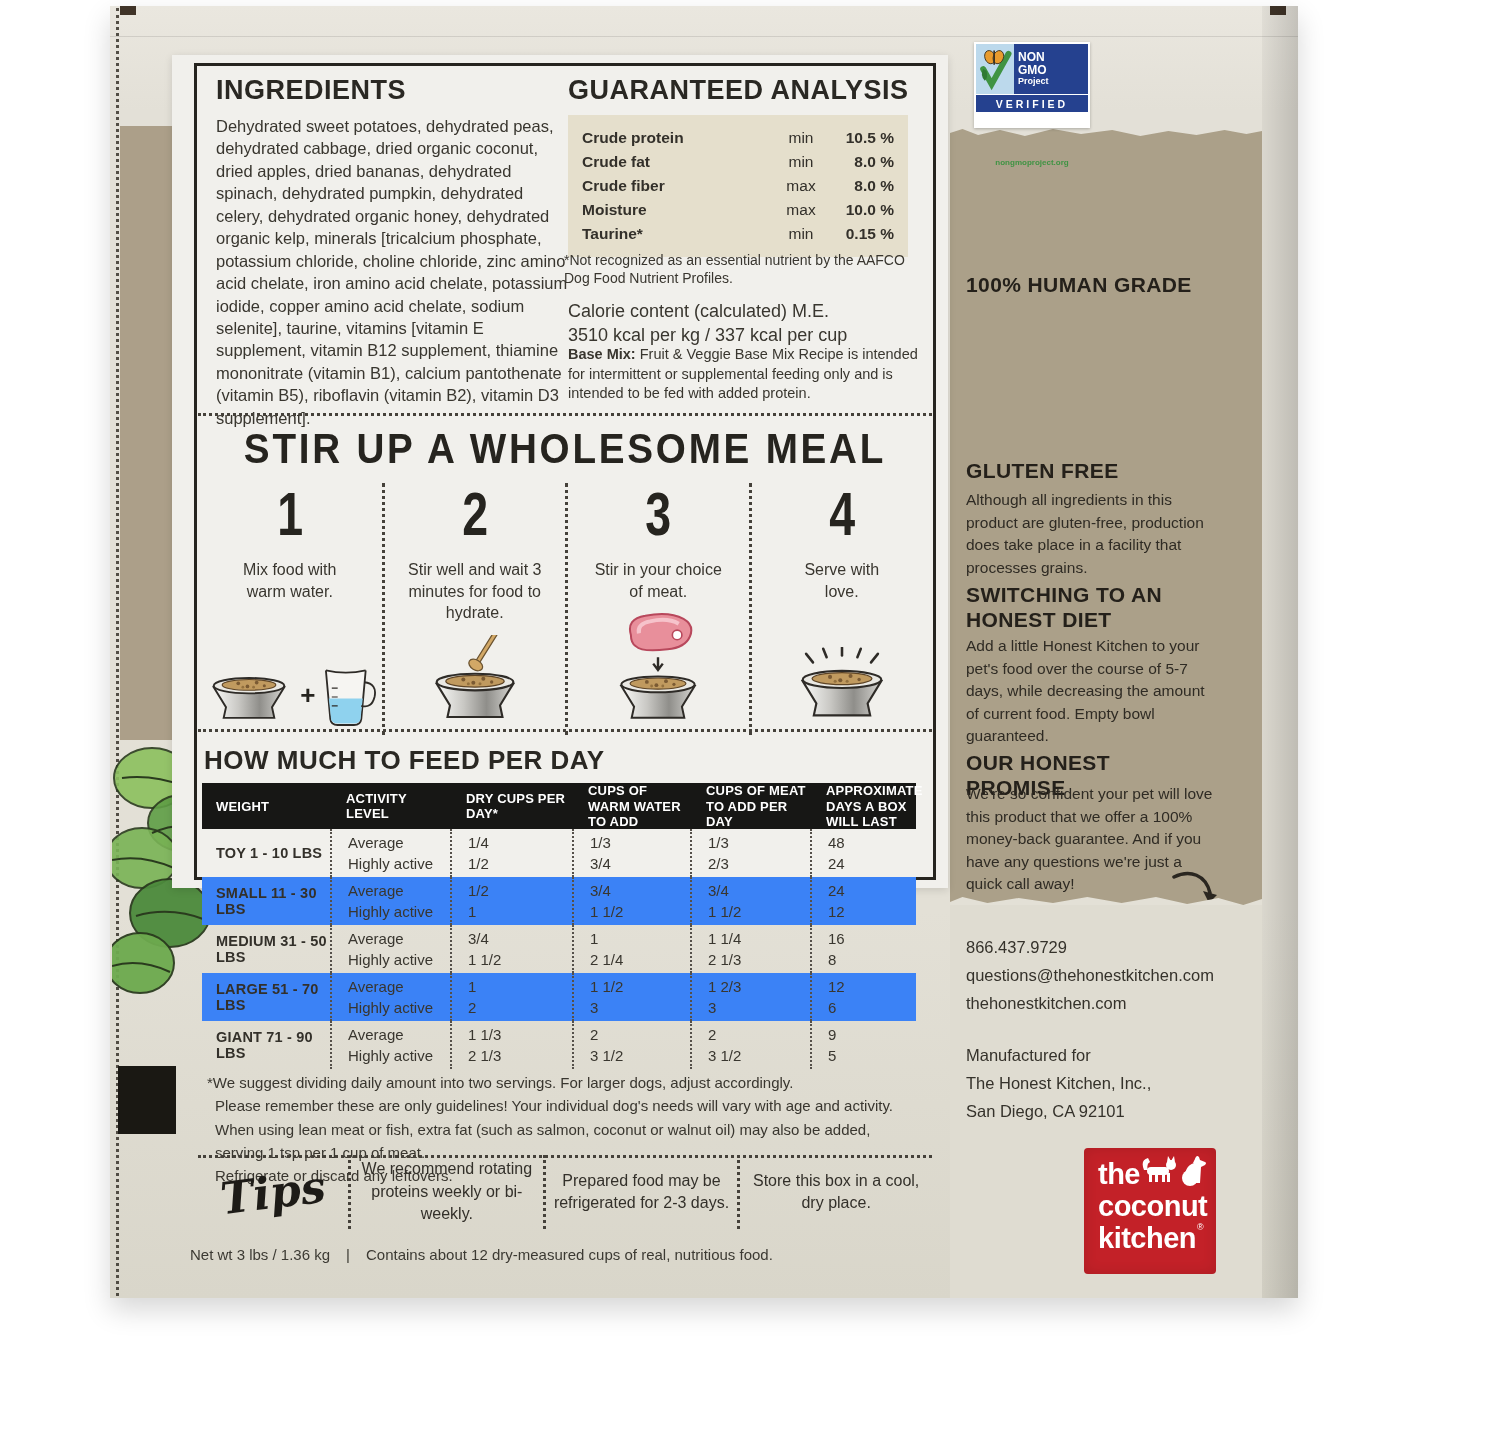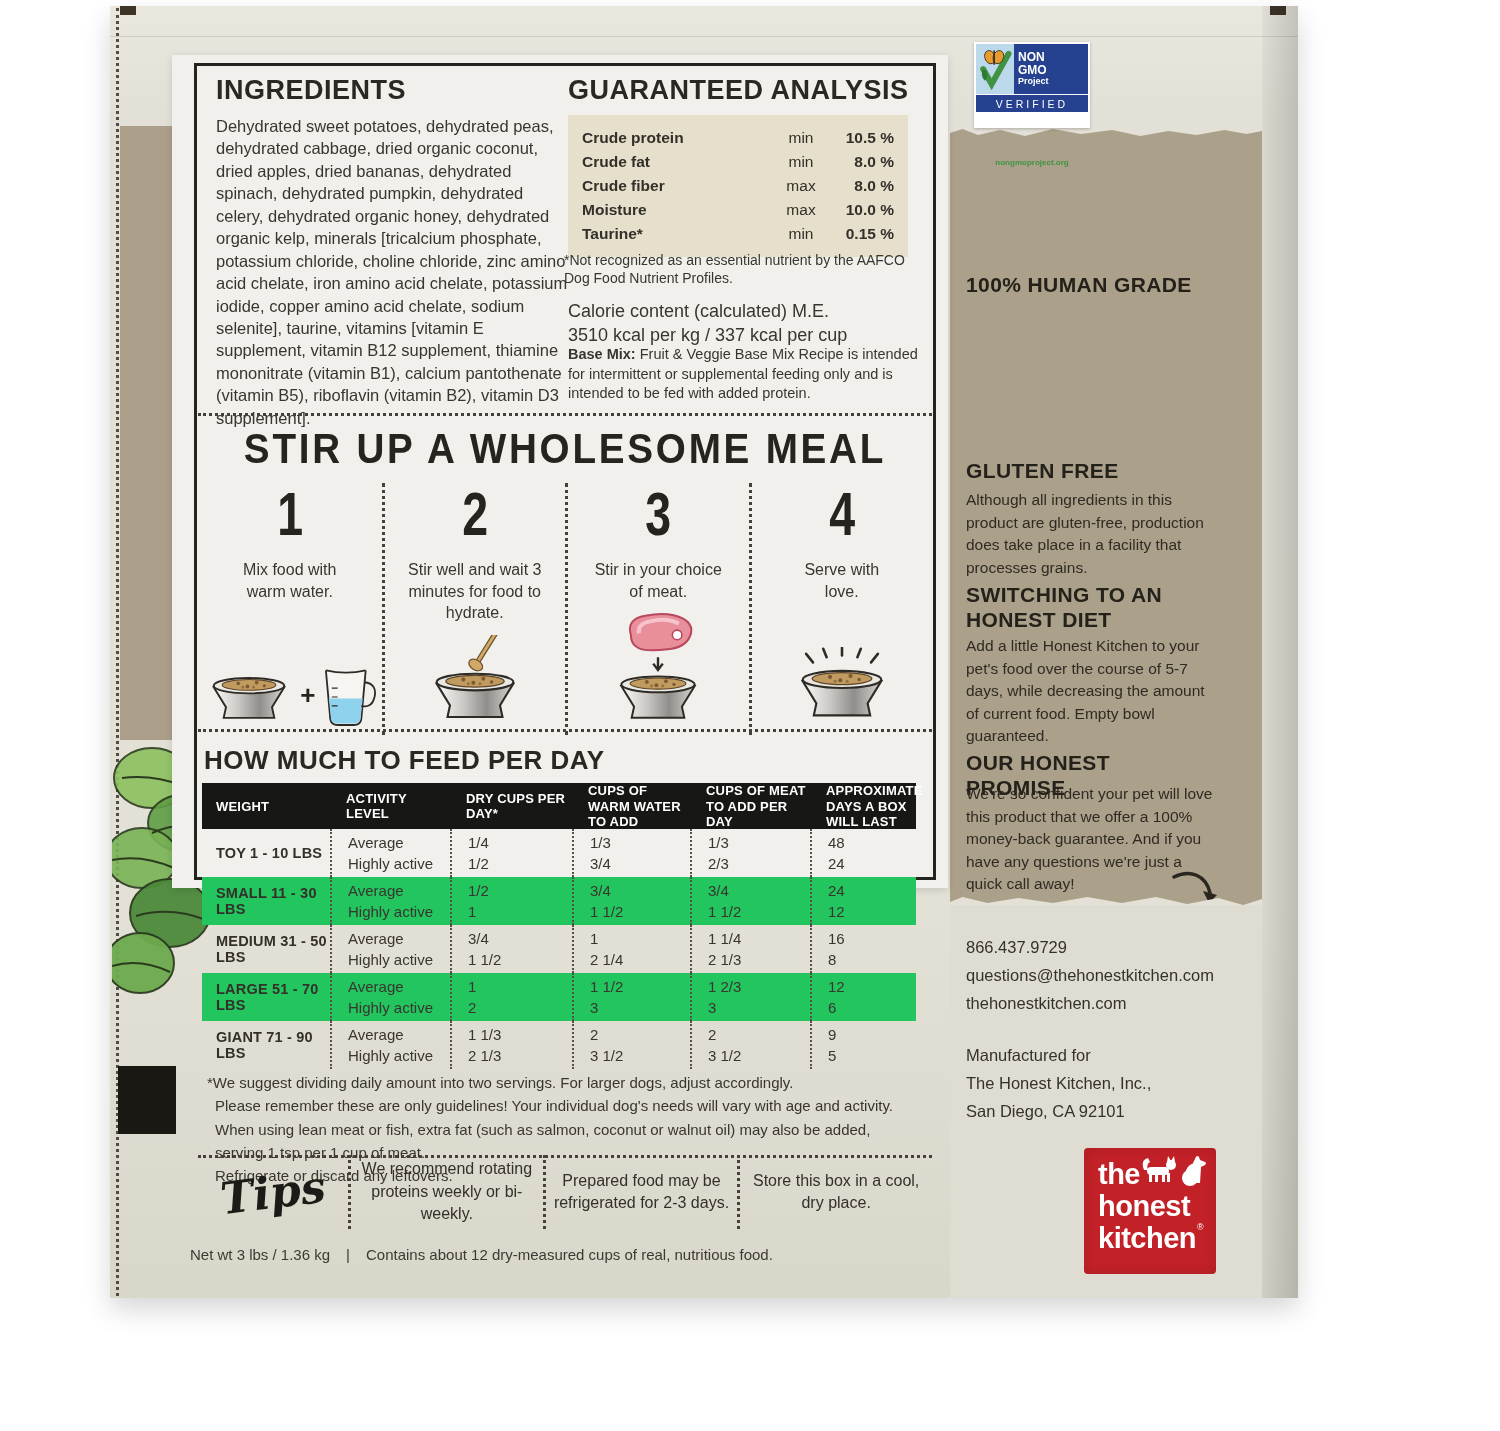--- a/index.html
+++ b/index.html
@@ -54,21 +54,21 @@
 
   .sep2{top:674px;}
   .feed-title{position:absolute;left:32px;top:690px;font-size:26px;font-weight:700;letter-spacing:.5px;color:#2a2823;}
   .feed{position:absolute;left:30px;top:728px;width:714px;}
   .fhead{display:grid;grid-template-columns:128px 120px 122px 118px 120px 106px;background:#171715;color:#ffffff;
          height:46px;align-items:center;}
   .fh{font-size:13px;font-weight:700;line-height:1.2;letter-spacing:.2px;padding-left:16px;}
   .fh:first-child{padding-left:14px;}
   .fbody{position:relative;}
   .fgroup{display:grid;grid-template-columns:128px 120px 122px 118px 120px 106px;height:48px;}
-  .fgroup.alt{background:#22c55e;}
+  .fgroup.alt{background:#3b82f6;}
   .fw{font-size:14.5px;font-weight:700;color:#33302a;display:flex;align-items:center;padding-left:14px;letter-spacing:.2px;}
   .fc{display:flex;flex-direction:column;justify-content:space-evenly;font-size:15px;color:#39362f;padding-left:16px;
       border-left:2px dotted #55504a;}
   .fnotes{position:absolute;left:35px;top:1016px;width:706px;font-size:15px;line-height:1.55;color:#39362f;}
   .fnotes .note{display:block;}
   .fnotes .note + .note{margin-left:8px;}
   .sep4{top:1100px;}
   .tips{position:absolute;left:26px;right:16px;top:1100px;height:74px;display:grid;
         grid-template-columns:150px 1fr 1fr 1fr;align-items:center;}
   .tips > div + div{border-left:3px dotted #45413a;height:100%;display:flex;align-items:center;justify-content:center;}
@@ -80,21 +80,21 @@
 
   
   .badge{position:absolute;left:864px;top:36px;width:116px;height:86px;background:#ffffff;z-index:2;
          box-shadow:0 1px 3px rgba(0,0,0,.25);padding:2px;box-sizing:border-box;}
   .badge-top{display:grid;grid-template-columns:38px 1fr;height:50px;}
   .badge-art{background:#bcd9ec;display:flex;align-items:center;justify-content:center;}
   .badge-ngp{background:#25418f;color:#fff;display:flex;flex-direction:column;justify-content:center;padding-left:4px;}
   .badge-ngp .b1{font-size:12px;font-weight:700;line-height:1.05;}
   .badge-ngp .b3{font-size:9px;font-weight:700;line-height:1.2;}
   .badge-ver{background:#25418f;color:#fff;height:17px;display:flex;align-items:center;justify-content:center;
-             font-size:10.5px;font-weight:400;letter-spacing:3px;border-top:1px solid #fff;}
+             font-size:10.5px;font-weight:700;letter-spacing:3px;border-top:1px solid #fff;}
   .badge-url{height:13px;display:flex;align-items:center;justify-content:center;font-size:8px;font-weight:700;color:#3f9343;margin-top:44px;}
 
   .band{position:absolute;left:840px;top:121px;width:312px;height:778px;background:#aba089;z-index:1;
         clip-path:polygon(0 6px,4% 2px,9% 8px,16% 3px,24% 9px,33% 2px,42% 7px,52% 3px,61% 9px,70% 4px,79% 8px,88% 3px,95% 7px,100% 4px,
         100% calc(100% - 6px),94% 100%,86% calc(100% - 7px),76% calc(100% - 1px),66% calc(100% - 8px),55% calc(100% - 2px),
         44% calc(100% - 8px),33% calc(100% - 2px),22% calc(100% - 7px),12% calc(100% - 2px),4% calc(100% - 8px),0 calc(100% - 3px));}
   .bsec-h{position:absolute;left:16px;width:230px;font-size:21px;font-weight:700;letter-spacing:.4px;color:#24201a;line-height:1.18;}
   .bsec-t{position:absolute;left:16px;width:248px;font-size:15.5px;line-height:22.5px;color:#2f2b24;}
   .s1h{top:146px;}.s1t{top:178px;}
   .s2h{top:332px;}.s2t{top:362px;}
@@ -475,21 +475,21 @@
         <div>questions@thehonestkitchen.com</div>
         <div>thehonestkitchen.com</div>
       </div>
       <div class="manu">
         <div>Manufactured for</div>
         <div>The Honest Kitchen, Inc.,</div>
         <div>San Diego, CA 92101</div>
       </div>
       <div class="logo">
         <span class="logo-w lw1">the</span>
-        <span class="logo-w lw2">honest</span>
+        <span class="logo-w lw2">coconut</span>
         <span class="logo-w lw3">kitchen</span>
         <span class="logo-reg">®</span>
         <svg class="logo-animals" width="66" height="32" viewBox="0 0 66 32">
           <g fill="#ffffff">
             <path d="M2,16 Q-2,6 6,4 L8,8 Q4,10 6,16 Z"></path>
             <rect x="5" y="13" width="22" height="8" rx="4"></rect>
             <rect x="7" y="19" width="3" height="9"></rect>
               <rect x="13" y="19" width="3" height="9"></rect>
             <rect x="20" y="19" width="3" height="9"></rect>
               <rect x="25" y="19" width="3" height="9"></rect>

